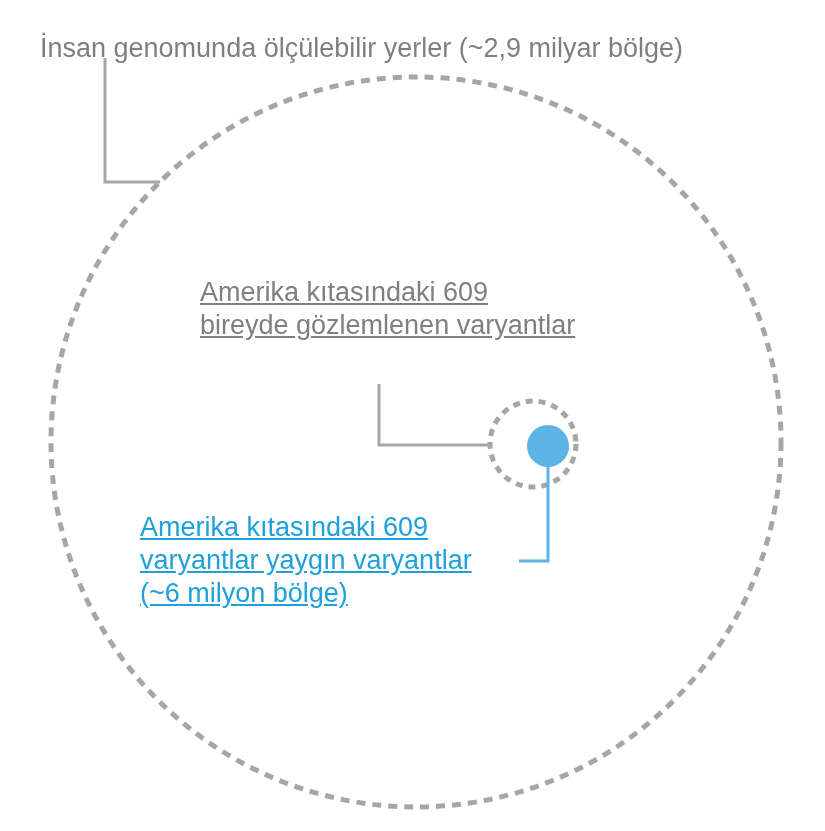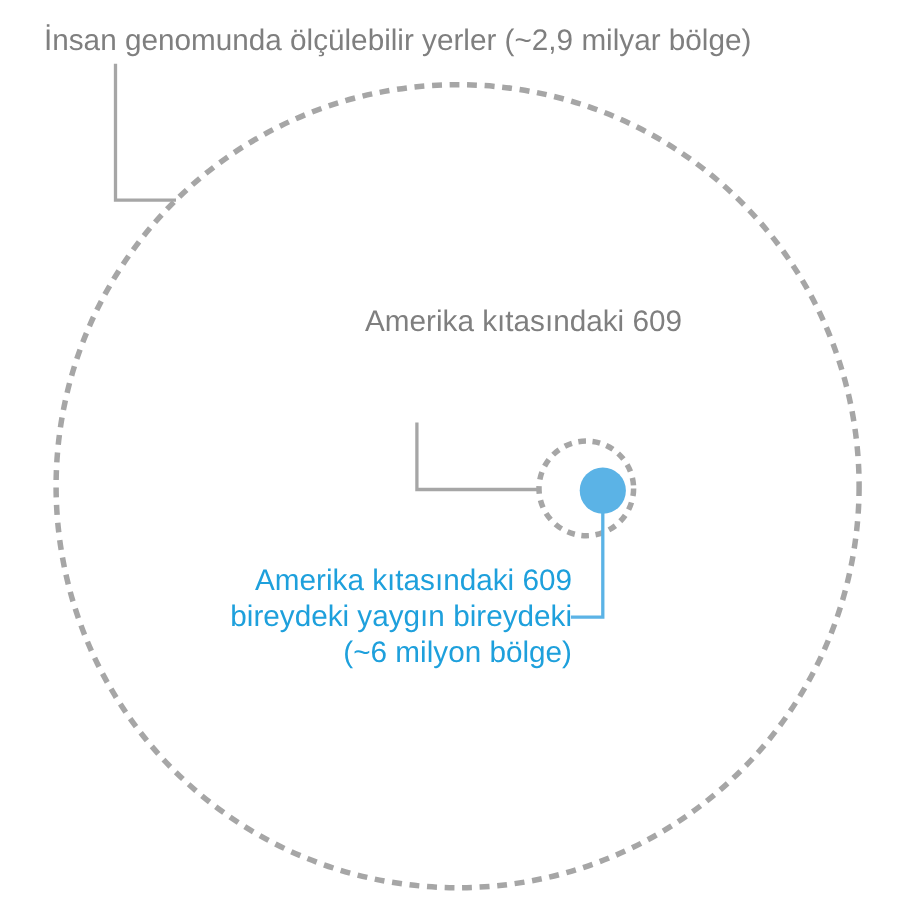--- a/index.html
+++ b/index.html
@@ -2,46 +2,47 @@
 <html><head>
   <meta charset="utf-8">
   <style>
     html, body { margin: 0; padding: 0; background: #ffffff; }
     body { width: 825px; height: 831px; position: relative; overflow: hidden;
            font-family: "Liberation Sans", sans-serif; }
     svg.diagram { position: absolute; left: 0; top: 0; }
     .label { position: absolute; font-size: 27px; line-height: 33px; white-space: nowrap; }
     .gray { color: #7f7f7f; }
     .blue { color: #1ea0dc; }
-    .center { text-align: right; }
+    .center { text-align: left; text-decoration: underline; }
     .line { display: block; }
   </style>
 </head>
 <body>
 
 <svg class="diagram" width="825" height="831" viewBox="0 0 825 831">
 
   <circle cx="416" cy="442" r="365" fill="none" stroke="#a6a6a6" stroke-width="5" stroke-dasharray="9 7"></circle>
 
   <polyline points="105,58 105,182 160,182" fill="none" stroke="#a6a6a6" stroke-width="3"></polyline>
 
   <circle cx="533" cy="444" r="43" fill="none" stroke="#a6a6a6" stroke-width="5" stroke-dasharray="7 6"></circle>
 
   <polyline points="379,384 379,445 490,445" fill="none" stroke="#a6a6a6" stroke-width="3"></polyline>
 
   <circle cx="548" cy="446" r="21" fill="#5bb3e6"></circle>
 
   <polyline points="548,466 548,561 519,561" fill="none" stroke="#5bb3e6" stroke-width="3"></polyline>
 </svg>
 
-<div class="label gray" style="left:40px; top:20px;">
+<div class="label gray" style="left:40px; top:32px;">
   <span class="line">İnsan genomunda ölçülebilir yerler (~2,9 milyar bölge)</span>
 </div>
 
 <div class="label gray center" style="left:200px; top:276px; width:420px;">
   <span class="line">Amerika kıtasındaki 609</span>
+  <span class="line">bireyde gözlemlenen varyantlar</span>
 </div>
 
 <div class="label blue center" style="left:140px; top:511px; width:380px;">
   <span class="line">Amerika kıtasındaki 609</span>
-  <span class="line">bireydeki yaygın bireydeki</span>
+  <span class="line">varyantlar yaygın varyantlar</span>
   <span class="line">(~6 milyon bölge)</span>
 </div>
 
 </body></html>

